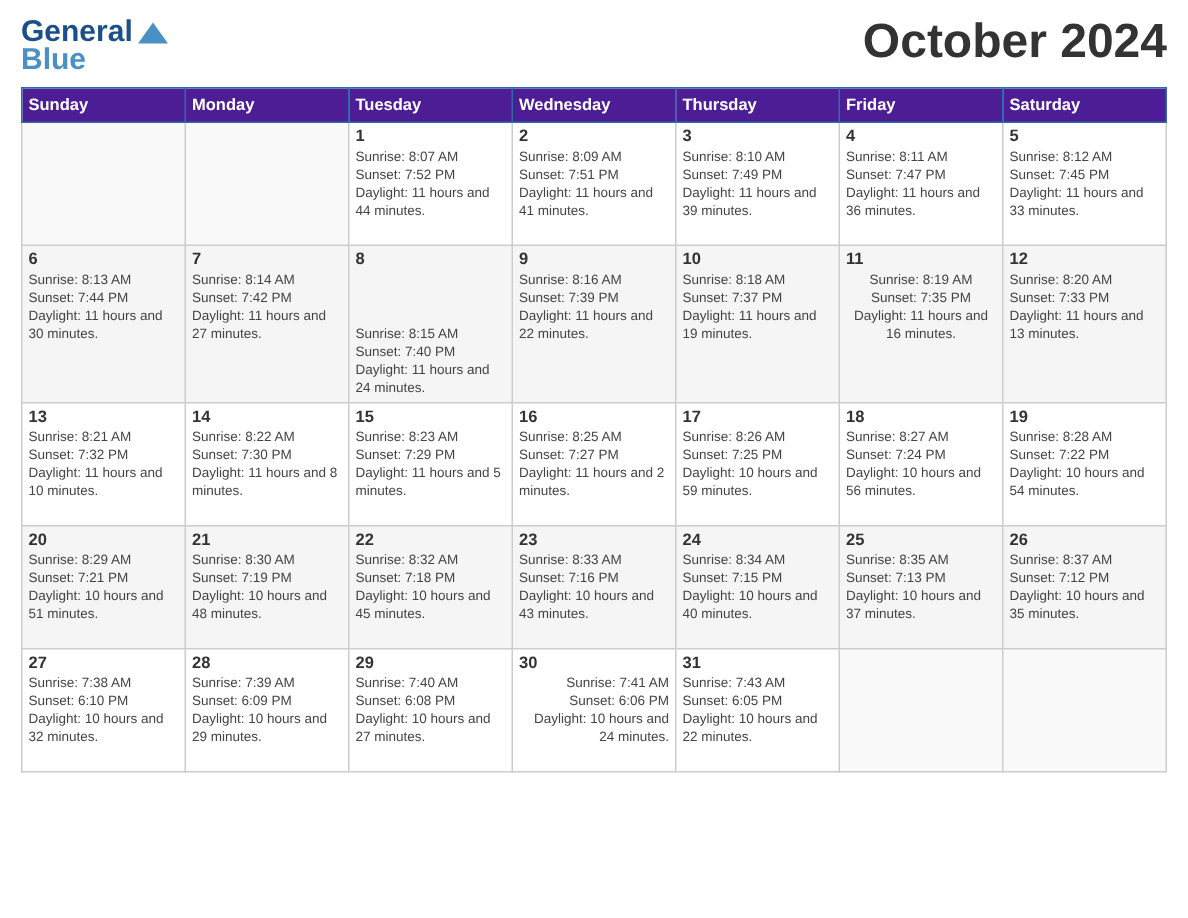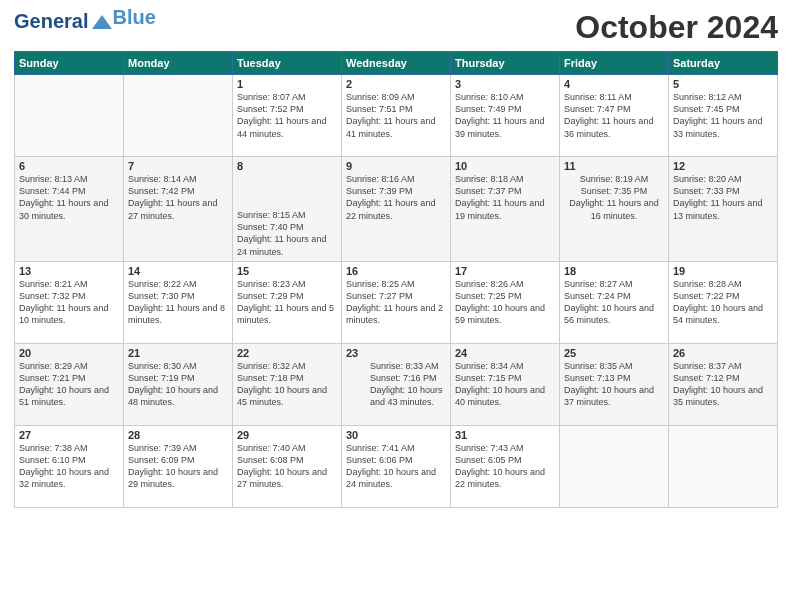--- a/index.html
+++ b/index.html
@@ -15,21 +15,21 @@
       padding: 10px 14px 10px 14px;
     }
     .header {
       display: flex;
       justify-content: space-between;
       align-items: flex-start;
       margin-bottom: 6px;
     }
     .logo {
       display: flex;
-      flex-direction: row;
+      flex-direction: column;
       align-items: flex-start;
     }
     .title-block {
       text-align: right;
     }
     .month-title {
       font-size: 32px;
       font-weight: 700;
       color: #333;
       line-height: 1.1;
@@ -37,21 +37,21 @@
     .location-title {
       font-size: 14px;
       color: #555;
     }
     table {
       width: 100%;
       border-collapse: collapse;
       table-layout: fixed;
     }
     thead th {
-      background: #0f766e;
+      background: #4c1d95;
       color: #fff;
       font-size: 11px;
       font-weight: bold;
       padding: 5px 4px;
       text-align: left;
       border: 1px solid #2e6aa8;
     }
     tbody td {
       border: 1px solid #ccc;
       vertical-align: top;
@@ -248,21 +248,21 @@
 Daylight: 10 hours and 48 minutes.</div>
           </td>
           <td>
             <span class="day-num">22</span>
             <div class="day-info" style="white-space: pre-line;">Sunrise: 8:32 AM
 Sunset: 7:18 PM
 Daylight: 10 hours and 45 minutes.</div>
           </td>
           <td>
             <span class="day-num">23</span>
-            <div class="day-info" style="white-space: pre-line; margin-left: 24px;">Sunrise: 8:33 AM
+            <div class="day-info" style="white-space: pre-line;">Sunrise: 8:33 AM
 Sunset: 7:16 PM
 Daylight: 10 hours and 43 minutes.</div>
           </td>
           <td>
             <span class="day-num">24</span>
             <div class="day-info" style="white-space: pre-line;">Sunrise: 8:34 AM
 Sunset: 7:15 PM
 Daylight: 10 hours and 40 minutes.</div>
           </td>
           <td>
@@ -292,21 +292,21 @@
 Daylight: 10 hours and 29 minutes.</div>
           </td>
           <td>
             <span class="day-num">29</span>
             <div class="day-info" style="white-space: pre-line;">Sunrise: 7:40 AM
 Sunset: 6:08 PM
 Daylight: 10 hours and 27 minutes.</div>
           </td>
           <td>
             <span class="day-num">30</span>
-            <div class="day-info" style="white-space: pre-line;">Sunrise: 7:41 AM
+            <div class="day-info" style="white-space: pre-line; text-align: right;">Sunrise: 7:41 AM
 Sunset: 6:06 PM
 Daylight: 10 hours and 24 minutes.</div>
           </td>
           <td>
             <span class="day-num">31</span>
             <div class="day-info" style="white-space: pre-line;">Sunrise: 7:43 AM
 Sunset: 6:05 PM
 Daylight: 10 hours and 22 minutes.</div>
           </td>
           <td class="empty-cell"></td>

